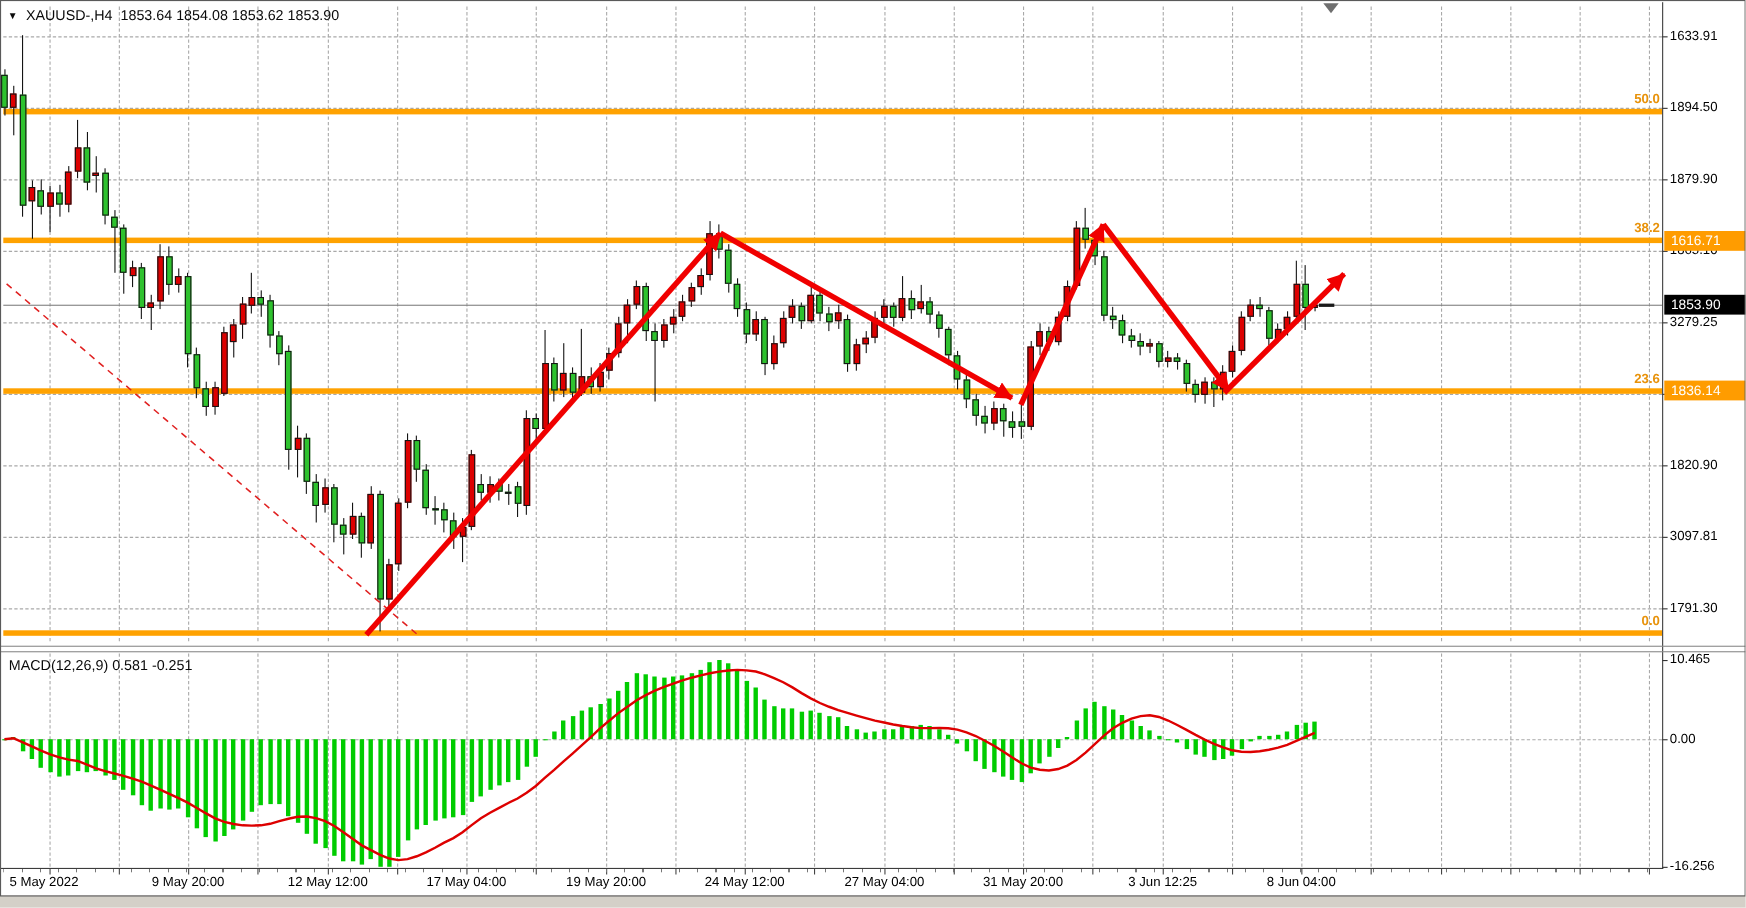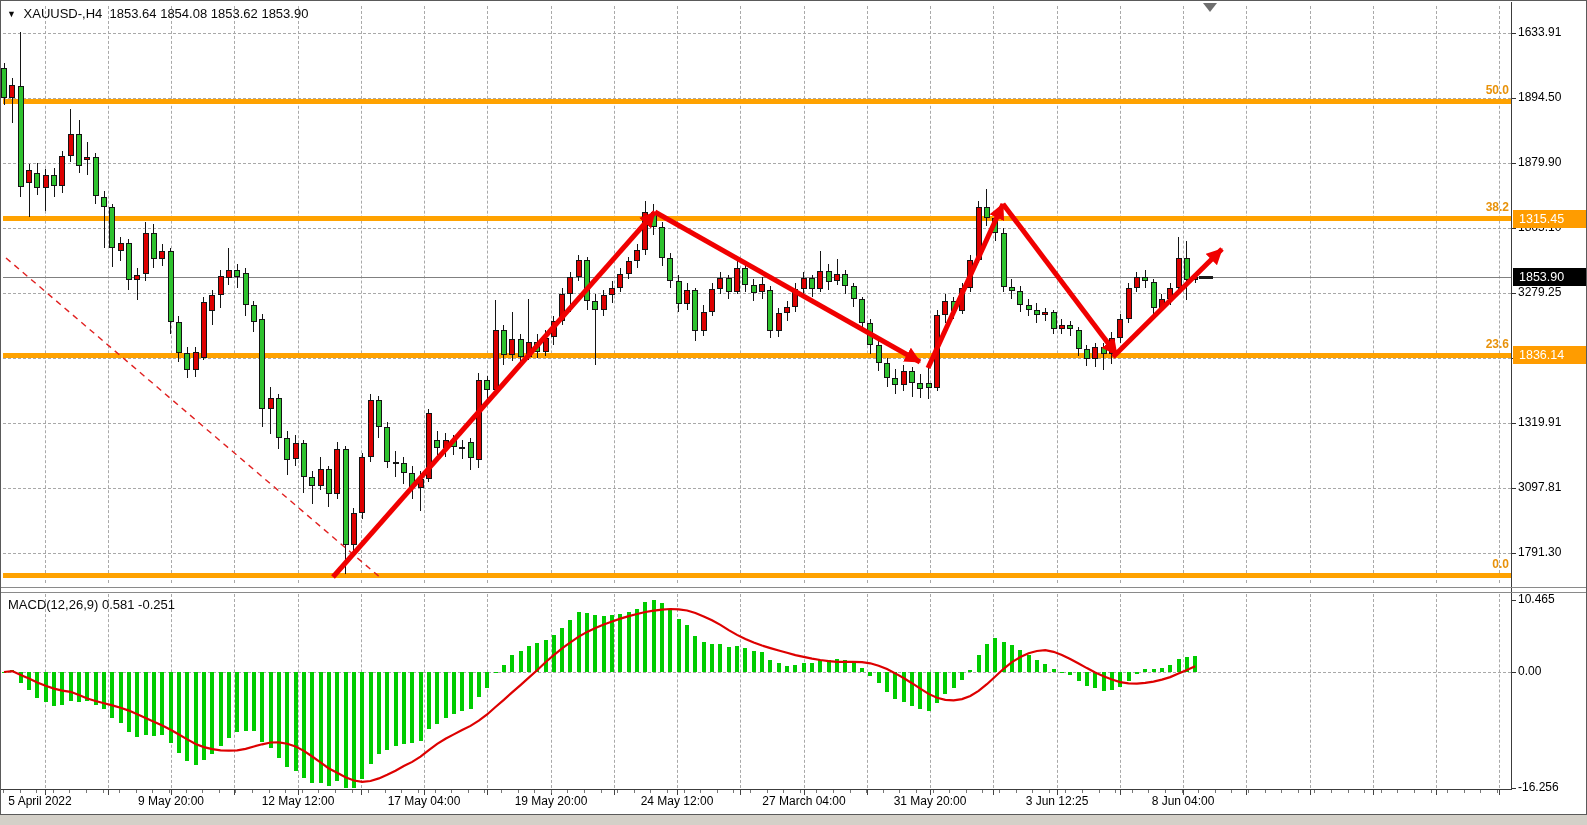--- a/index.html
+++ b/index.html
@@ -555,41 +555,41 @@
       <div class="px-label" style="top: 90.2px;">1894.50</div>
       <div class="px-tick" style="top: 162.6px;"></div>
       <div class="px-label" style="top: 154.6px;">1879.90</div>
       <div class="px-tick" style="top: 227.8px;"></div>
       <div class="px-label" style="top: 219.8px;">1865.10</div>
       <div class="px-tick" style="top: 293px;"></div>
       <div class="px-label" style="top: 285px;">3279.25</div>
       <div class="px-tick" style="top: 358.2px;"></div>
       <div class="px-label" style="top: 350.2px;">1835.50</div>
       <div class="px-tick" style="top: 422.6px;"></div>
-      <div class="px-label" style="top: 414.6px;">1319.91</div>
+      <div class="px-label" style="top: 414.6px;">1820.90</div>
       <div class="px-tick" style="top: 487.8px;"></div>
       <div class="px-label" style="top: 479.8px;">3097.81</div>
       <div class="px-tick" style="top: 553px;"></div>
       <div class="px-label" style="top: 545px;">1791.30</div>
-      <div class="badge" style="top: 210px; background: rgb(255, 156, 0);">1315.45</div>
+      <div class="badge" style="top: 210px; background: rgb(255, 156, 0);">1616.71</div>
       <div class="badge" style="top: 268.1px; background: rgb(0, 0, 0);">1853.90</div>
       <div class="badge" style="top: 346.4px; background: rgb(255, 156, 0);">1836.14</div>
       <div class="px-tick" style="top: 600px;"></div>
       <div class="px-label" style="top: 592px;">10.465</div>
       <div class="px-tick" style="top: 672px;"></div>
       <div class="px-label" style="top: 664px;">0.00</div>
       <div class="px-tick" style="top: 788px;"></div>
       <div class="px-label" style="top: 780px;">-16.256</div>
-      <div class="t-label" style="left: 40px;">5 April 2022</div>
+      <div class="t-label" style="left: 40px;">5 May 2022</div>
       <div class="t-label" style="left: 171px;">9 May 20:00</div>
       <div class="t-label" style="left: 298px;">12 May 12:00</div>
       <div class="t-label" style="left: 424px;">17 May 04:00</div>
       <div class="t-label" style="left: 551px;">19 May 20:00</div>
       <div class="t-label" style="left: 677px;">24 May 12:00</div>
-      <div class="t-label" style="left: 804px;">27 March 04:00</div>
+      <div class="t-label" style="left: 804px;">27 May 04:00</div>
       <div class="t-label" style="left: 930px;">31 May 20:00</div>
       <div class="t-label" style="left: 1057px;">3 Jun 12:25</div>
       <div class="t-label" style="left: 1183px;">8 Jun 04:00</div>
       <div class="t-tick" style="left: 44.5px;"></div>
       <div class="t-tick" style="left: 107.8px;"></div>
       <div class="t-tick" style="left: 171px;"></div>
       <div class="t-tick" style="left: 234.3px;"></div>
       <div class="t-tick" style="left: 297.5px;"></div>
       <div class="t-tick" style="left: 360.8px;"></div>
       <div class="t-tick" style="left: 424px;"></div>

